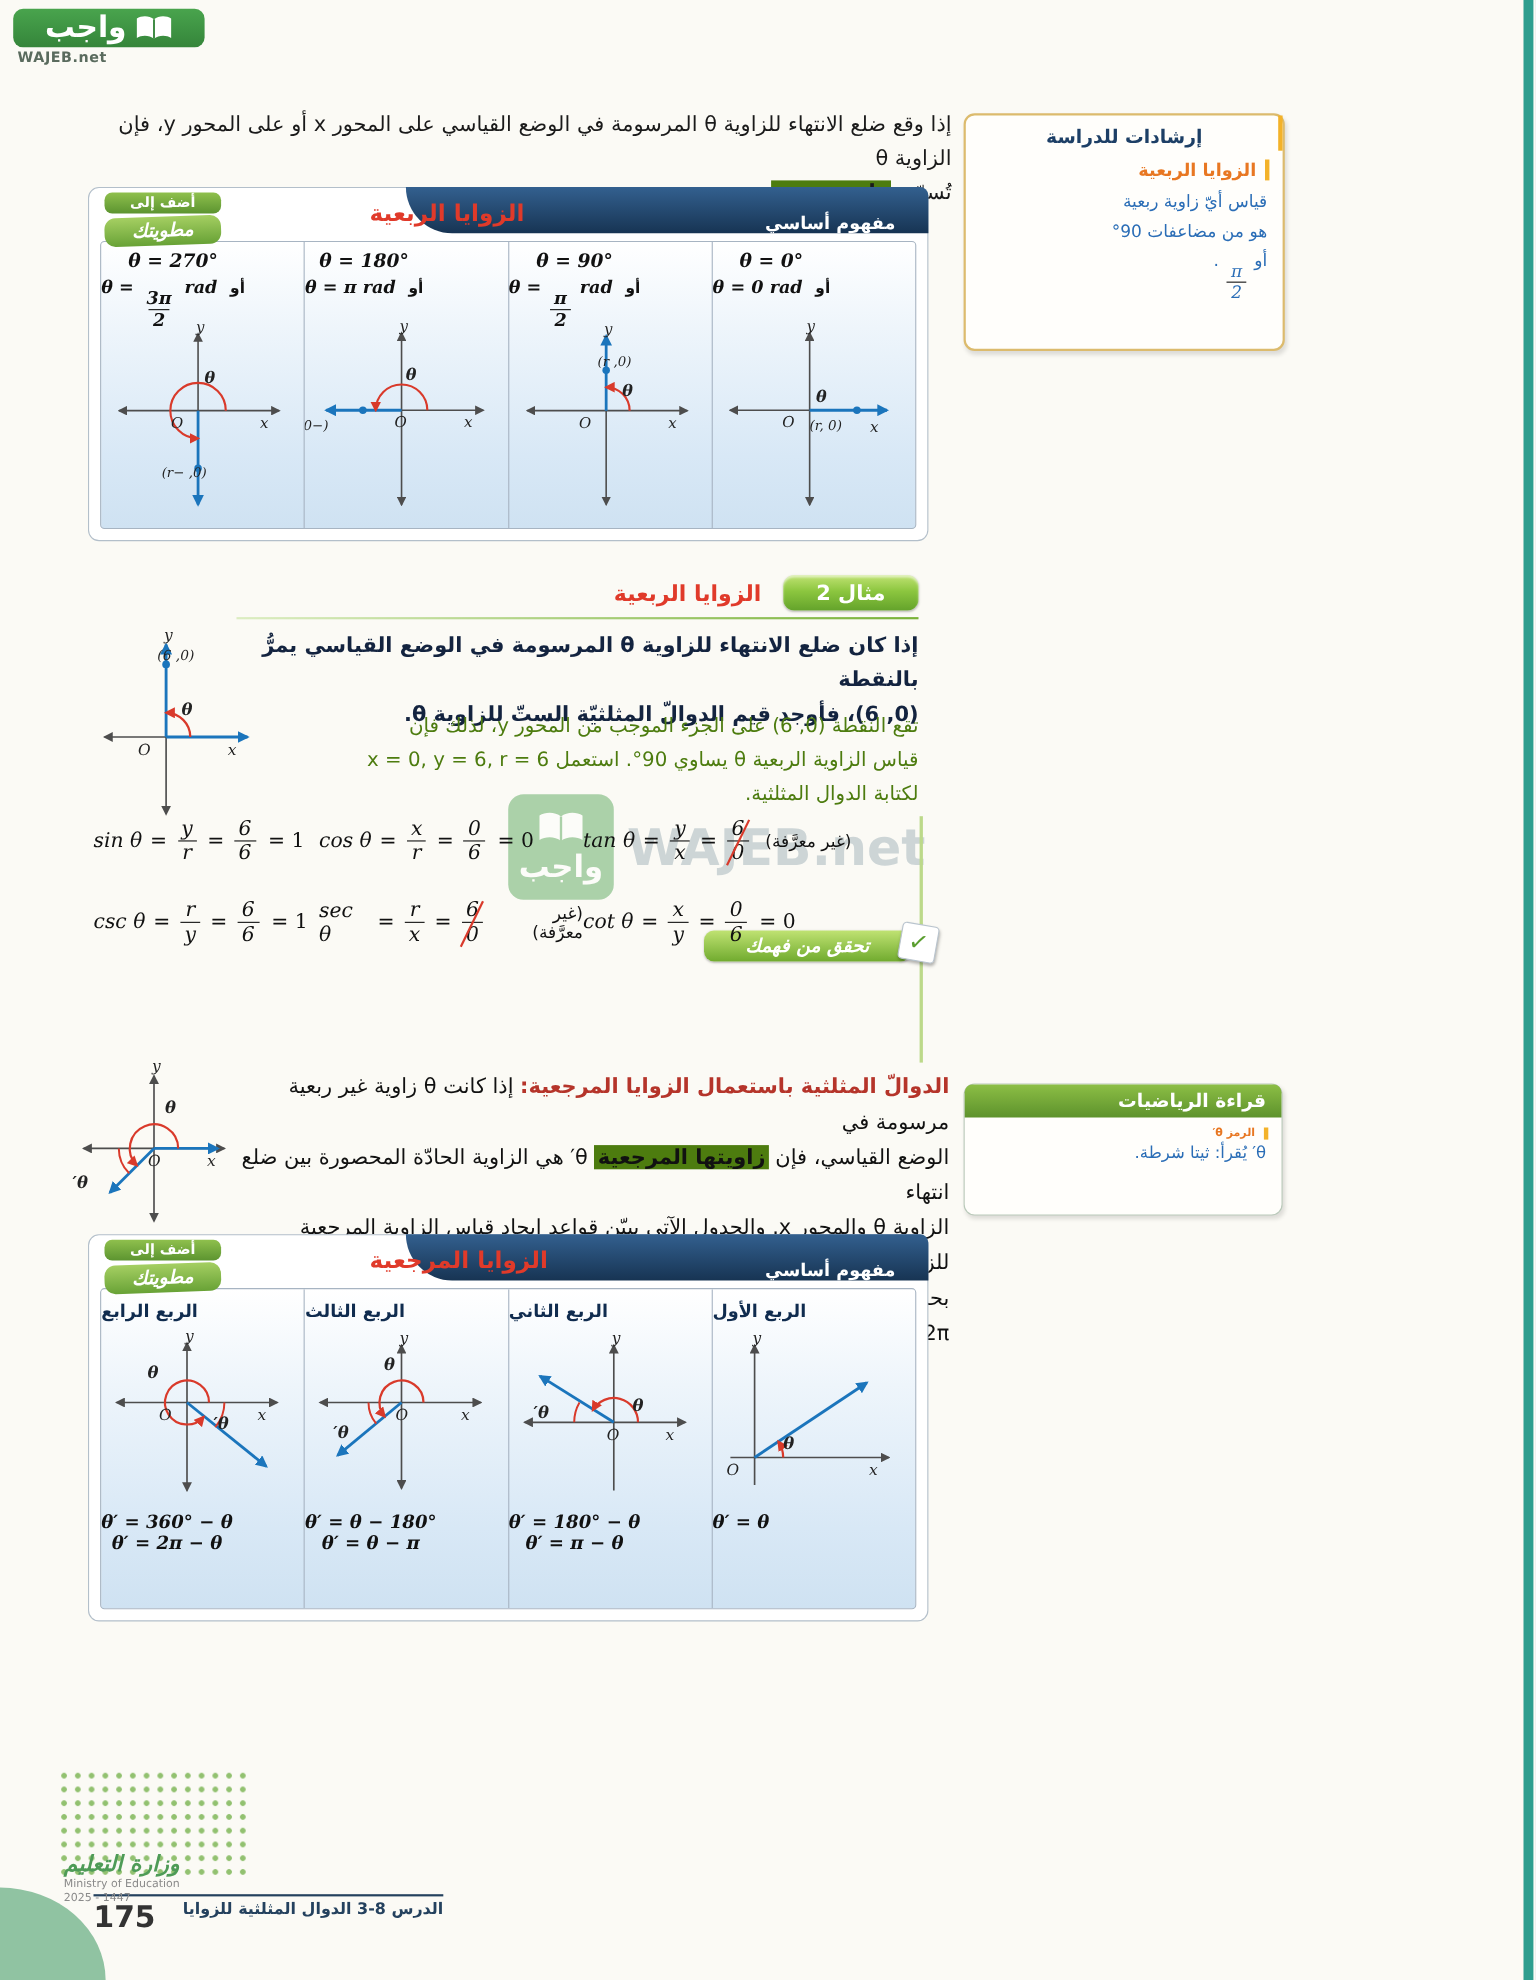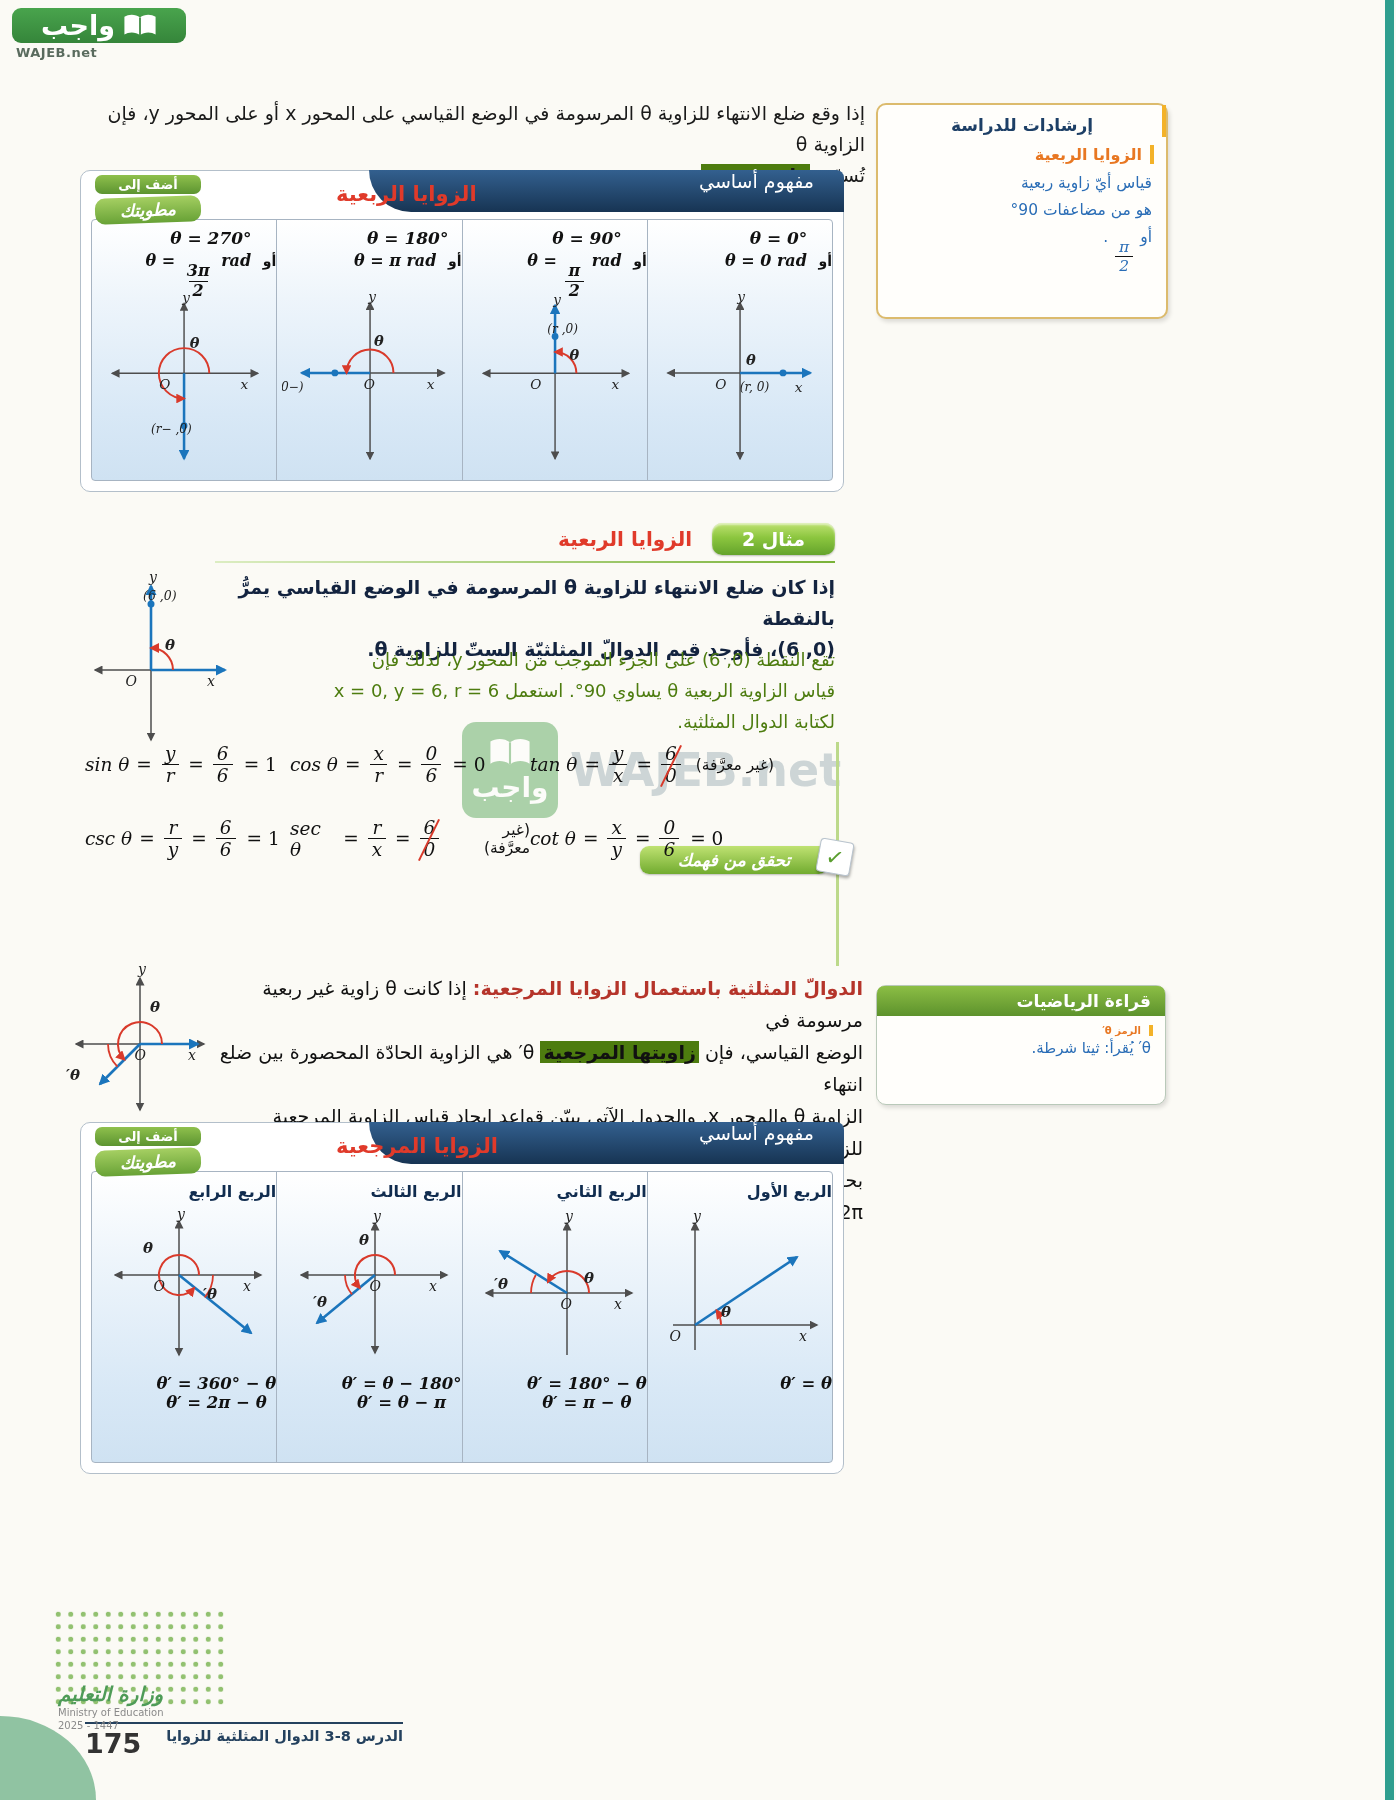--- a/index.html
+++ b/index.html
@@ -24,29 +24,29 @@
   .gold-bar{border-right:4px solid #f3b229;padding-right:8px}
   .st-title{color:#e87722;font-weight:bold;font-size:16px;margin:8px 12px 2px;text-align:right}
   .st-body{color:#2a6db6;font-size:15.5px;line-height:27px;padding:4px 14px 10px;text-align:right}
   .rm-box{border:1.5px solid #b9c9b9}
   .rm-header{background:linear-gradient(180deg,#8cbe45,#5d922c);border-radius:7px 7px 0 0;color:#fff;font-weight:bold;font-size:17px;padding:5px 14px;text-align:right}
   .rm-title{color:#e87722;font-weight:bold;font-size:10px;margin:9px 12px 3px;text-align:right}
   .rm-body{color:#2a6db6;font-size:15px;padding:0 14px 10px;text-align:right}
   
   .kc{position:absolute;background:#fff;border:1px solid #b3bfca;border-radius:10px}
   .kc-band{position:absolute;right:-1px;top:-1px;height:42px;width:445px;background:linear-gradient(180deg,#33608f,#173453);
-           border-radius:0 10px 0 0;border-bottom-left-radius:55px;display:flex;align-items:flex-start;padding-right:30px;
-           color:#fff;font-weight:normal;font-size:19px}
+           border-radius:0 10px 0 0;border-bottom-left-radius:55px;display:flex;align-items:flex-end;padding-right:30px;
+           color:#fff;font-weight:bold;font-size:16px}
   .kc-title{position:absolute;left:255px;top:11px;color:#e03a2a;font-weight:bold;font-size:21px}
   .rib{position:absolute;left:14px;top:4px;width:106px;text-align:center;z-index:2}
   .rib1{background:linear-gradient(180deg,#8fc04d,#5c9430);border-radius:7px;color:#fff;font-size:13px;font-weight:bold;padding:2px 0}
   .rib2{background:linear-gradient(180deg,#a5cf62,#68a236);border-radius:10px;color:#fff;font-size:17px;font-style:italic;font-weight:bold;padding:3px 0;margin-top:3px;transform:rotate(-2deg)}
   .kc-table{position:absolute;left:10px;right:10px;top:48px;bottom:10px;border:1px solid #a7b4c2;border-radius:4px;
             display:flex;direction:rtl;overflow:hidden;background:linear-gradient(180deg,#ffffff 0%,#eef5fb 30%,#d8e8f6 75%,#cfe2f2 100%)}
-  .kc-col{flex:1 1 0;border-left:1px solid #a7b4c2;display:flex;flex-direction:column;align-items:flex-start;padding-top:8px}
+  .kc-col{flex:1 1 0;border-left:1px solid #a7b4c2;display:flex;flex-direction:column;align-items:flex-end;padding-top:8px}
   .kc-col:last-child{border-left:none}
   .kc1-eq{height:60px;text-align:center}
   .m-line{font:bold italic 17px "DejaVu Serif",serif;color:#111;direction:ltr}
   .m-line2{font:bold italic 16px "DejaVu Serif",serif;color:#111;margin-top:3px}
   .m-line2 .ar{font:bold 14px "DejaVu Sans",sans-serif;margin-left:6px;font-style:normal}
   .qt{font-weight:bold;font-size:16px;color:#102c4f;text-align:center;padding:2px 0 4px}
   .qf-wrap{padding:4px 0 8px;text-align:center;line-height:1.55}
   .qf{font:bold italic 16.5px "DejaVu Serif",serif;direction:ltr;color:#111}
   
   .frac{display:inline-flex;flex-direction:column;align-items:center;vertical-align:-0.65em;line-height:1.05;margin:0 2px;font-style:italic;font-family:"DejaVu Serif",serif}

